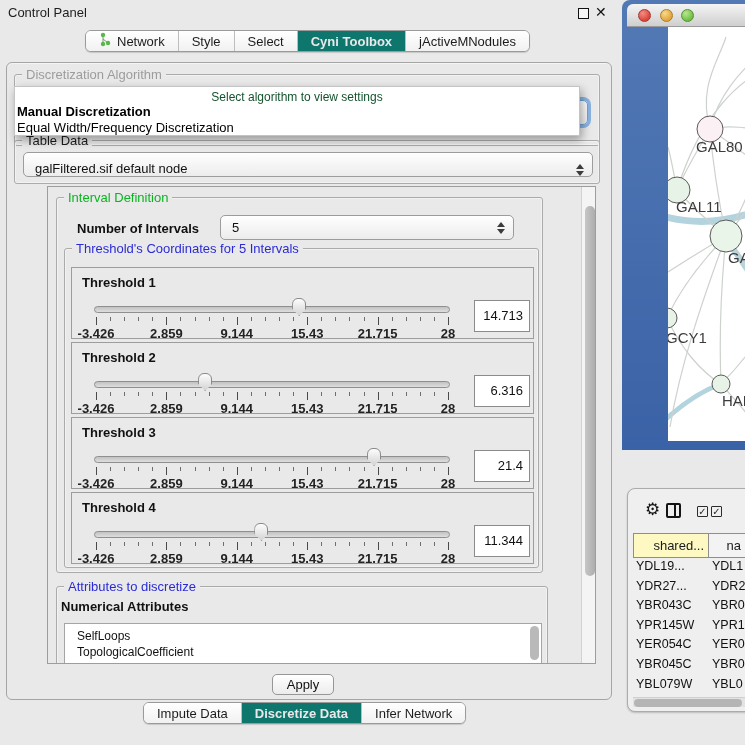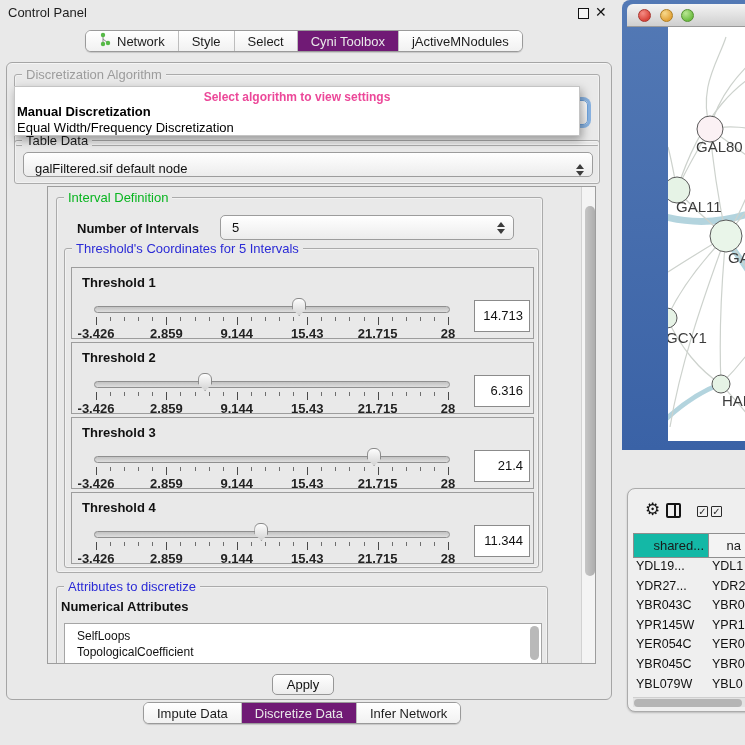--- a/index.html
+++ b/index.html
@@ -12,21 +12,21 @@
   #titlebar { left:0; top:0; width:620px; height:26px; }
   #panel-title { left:8px; top:5px; font-size:13px; color:#1d1d1d; }
   #float-btn { left:578px; top:8px; width:11px; height:11px; border:1.5px solid #111; background:#f6f6f6; }
   #close-btn { left:595px; top:4px; font-size:14px; font-weight:700; color:#111; }
 
   .seg-group { display:flex; border:1px solid #9a9a9a; border-radius:6px; overflow:hidden; background:#fff;
                box-shadow:0 1px 1px rgba(0,0,0,.15); height:22px; }
   .seg { display:flex; align-items:center; gap:5px; padding:0 13px; font-size:13px; color:#1c1c1c;
          background:linear-gradient(#ffffff,#f1f1f1); border-right:1px solid #bdbdbd; white-space:nowrap; }
   .seg:last-child { border-right:none; }
-  .seg.selected { background:#701a75; color:#e9e9e9; }
+  .seg.selected { background:#0f766e; color:#e9e9e9;font-weight:bold; }
   #top-tabs { left:85px; top:30px; }
   #bottom-tabs { left:143px; top:702px; }
 
   #main-panel { left:6px; top:62px; width:606px; height:638px; border:1px solid #a5a5a5; border-radius:6px;
                 background:#e9e9e9; box-shadow:inset 0 1px 0 #f5f5f5; }
 
   
   .group { position:absolute; border:1px solid #ababab; border-radius:3px; box-shadow:inset 0 0 0 1px #f2f2f2; }
   .group-title { position:absolute; top:-8px; left:7px; padding:0 4px; background:#e9e9e9; font-size:13px; color:#1c1c1c; white-space:nowrap; }
   .t-green { color:#09b520; }
@@ -38,21 +38,21 @@
            border-radius:5px; display:flex; align-items:center; }
   .combo-text { font-size:13px; color:#111; padding-left:11px; flex:1; white-space:nowrap; overflow:hidden; }
   .stepper { width:11px; margin-right:7px; display:flex; flex-direction:column; align-items:center; gap:2px; }
   .tri-up { width:0; height:0; border-left:4px solid transparent; border-right:4px solid transparent; border-bottom:5px solid #3c3c3c; }
   .tri-down { width:0; height:0; border-left:4px solid transparent; border-right:4px solid transparent; border-top:5px solid #3c3c3c; }
   .focus-ring { box-shadow:0 0 0 3px rgba(112,165,224,.8); border-color:#6ea3dc; }
 
   
   #algo-popup { left:14px; top:86px; width:566px; height:50px; background:#fff; border:1px solid #c4c4c4;
                 box-shadow:2px 4px 9px rgba(0,0,0,.35); z-index:30; }
-  #popup-hint { position:absolute; top:3px; left:0; right:0; text-align:center; font-size:12px; color:#ec4899;font-weight:bold; }
+  #popup-hint { position:absolute; top:3px; left:0; right:0; text-align:center; font-size:12px; color:#14532d; }
   .popup-opt { position:absolute; left:2px; font-size:13px; color:#000; white-space:nowrap; }
   #popup-opt-0 { top:17px; font-weight:700; }
   #popup-opt-1 { top:33px; }
 
   
   #scrollpane { left:47px; top:186px; width:549px; height:478px; border:1px solid #9d9d9d; overflow:hidden; background:#e9e9e9; }
   #vscroll-track { position:absolute; left:533px; top:0; width:15px; height:478px; background:#f4f4f4; border-left:1px solid #d2d2d2; }
   #vscroll-thumb { position:absolute; left:2.5px; top:19px; width:10px; height:370px; background:linear-gradient(90deg,#c6c6c6,#adadad); border-radius:5px; }
 
   
@@ -95,21 +95,21 @@
                   border-radius:8px; box-shadow:0 1px 2px rgba(0,0,0,.2); }
   #gear-icon { left:645px; top:499px; font-size:17px; color:#141414; }
   #colsplit-icon { left:666px; top:503px; width:15px; height:15px; border:2px solid #141414; border-radius:2px; }
   #colsplit-div { position:absolute; left:5.5px; top:0; width:2px; height:11px; background:#141414; }
   .chk { position:absolute; top:506px; width:11px; height:11px; border:1.5px solid #2b2b2b; border-radius:1px;
          font-size:10px; line-height:9px; text-align:center; color:#2b2b2b; font-weight:700; }
   #chk1 { left:697px; } #chk2 { left:711px; }
 
   #tbl-header { left:633px; top:533px; width:112px; height:25px; display:flex; border:1px solid #8e8e8e; border-right:none; }
   .th-cell { font-size:13px; color:#1a1a1a; line-height:23px; text-align:right; padding-right:4px; overflow:hidden; white-space:nowrap; }
-  #th-0 { width:75px; background:#14b8a6; border-right:1px solid #8e8e8e; }
+  #th-0 { width:75px; background:#fef9c3; border-right:1px solid #8e8e8e; }
   #th-1 { flex:1; background:#f3f3f3; }
   #tbl-rows { left:633px; top:558px; width:112px; height:139px; overflow:hidden; background:#efefef; }
   .tbl-row { position:absolute; left:0; width:160px; height:19px; }
   .td-cell { position:absolute; top:0; font-size:12.5px; color:#111; white-space:nowrap; }
   .td-0 { left:3px; width:73px; overflow:hidden; }
   .td-1 { left:79px; }
   #hscroll { left:633px; top:697px; width:112px; height:10px; background:#e3e3e3; border-top:1px solid #cfcfcf; }
   #hscroll-thumb { position:absolute; left:1px; top:1px; width:108px; height:8px; background:#b5b5b5; border-radius:4px; }
 </style>
 </head>

